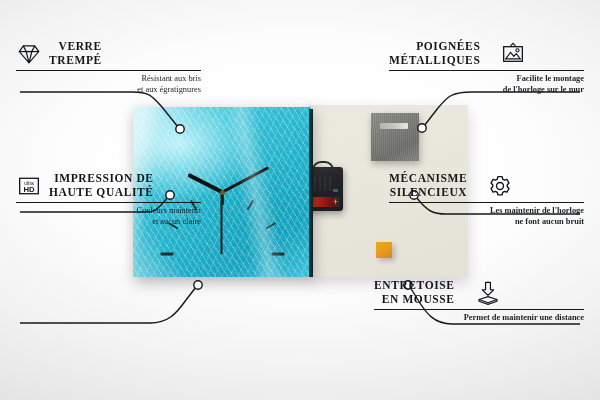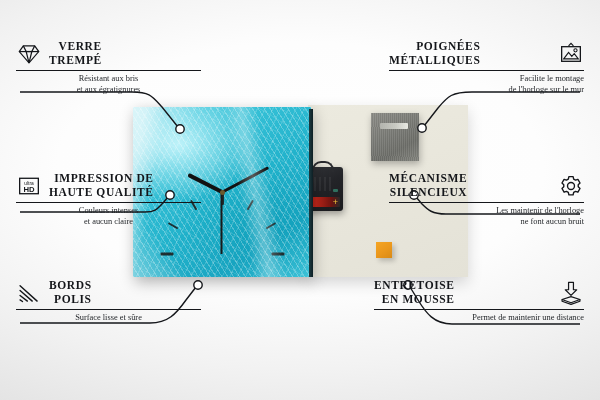--- a/index.html
+++ b/index.html
@@ -96,34 +96,34 @@
   .foam{
     position:absolute;left:68px;top:137px;width:16px;height:16px;
     background:linear-gradient(145deg,#f5a524 0%,#ea971c 55%,#d98a15 100%);
     box-shadow:3px 3px 5px rgba(0,0,0,.20);
   }
 
   
   .feat{position:absolute;}
   .feat .row{display:flex;align-items:center;gap:7px;}
   .feat.left .row{justify-content:flex-start;}
-  .feat.right .row{justify-content:space-between;gap:20px;}
+  .feat.right .row{justify-content:flex-start;gap:20px;}
   .ttl{
     font-family:"Liberation Serif",serif;font-weight:700;letter-spacing:.6px;
     font-size:11.5px;line-height:13.5px;color:#14161a;text-transform:uppercase;
   }
   .feat.left .ttl{text-align:right;}
   .feat.right .ttl{text-align:right;}
   .rule{height:1px;background:#15171b;margin-top:3px;}
   .sub{
     font-family:"Liberation Serif",serif;font-size:8.4px;line-height:10.6px;
     color:#1d2024;margin-top:3px;
   }
-  .feat.left .sub{text-align:center;}
-  .feat.right .sub{text-align:right;}
+  .feat.left .sub{text-align:right;}
+  .feat.right .sub{text-align:right;font-weight:bold;}
   .ico{width:26px;height:26px;flex:0 0 26px;display:block;}
   .ico svg{display:block;width:26px;height:26px;}
 
   .f-tl{left:16px;top:40px;width:185px;}
   .f-ml{left:16px;top:172px;width:185px;}
   .f-bl{left:16px;top:279px;width:185px;}
   .f-tr{right:16px;top:40px;width:195px;}
   .f-mr{right:16px;top:172px;width:195px;}
   .f-br{right:16px;top:279px;width:210px;}
 
@@ -220,45 +220,25 @@
           <text x="16" y="23" font-size="9.5" font-weight="bold" font-family="Liberation Sans, sans-serif" text-anchor="middle" fill="#14161a">HD</text>
         </svg>
       </span>
       <span class="ttl">
         <span>IMPRESSION DE</span><br>
         <span>HAUTE QUALITÉ</span>
       </span>
     </div>
     <div class="rule"></div>
     <div class="sub">
-      <span>Couleurs intenses</span><br>
+      <span>Couleurs maintenir</span><br>
       <span>et aucun claire</span>
     </div>
   </div>
 
-  <div class="feat left f-bl">
-    <div class="row">
-      <span class="ico">
-        <svg viewBox="0 0 32 32" stroke="#14161a" stroke-width="1.7" fill="none" stroke-linecap="round">
-          <path d="M5 7 L26 26"></path>
-            <path d="M5 13 L20 26"></path>
-            <path d="M5 19 L14 26"></path>
-            <path d="M5 24.5 L8 26.5"></path>
-        </svg>
-      </span>
-      <span class="ttl">
-        <span>BORDS</span><br>
-        <span>POLIS</span>
-      </span>
-    </div>
-    <div class="rule"></div>
-    <div class="sub">
-      <span>Surface lisse et sûre</span>
-    </div>
-  </div>
 
   <div class="feat right f-tr">
     <div class="row">
       <span class="ttl">
         <span>POIGNÉES</span><br>
         <span>MÉTALLIQUES</span>
       </span>
       <span class="ico">
         <svg viewBox="0 0 32 32" fill="none" stroke="#14161a" stroke-width="1.5">
           <path d="M13 6 L16 3 L19 6"></path>

